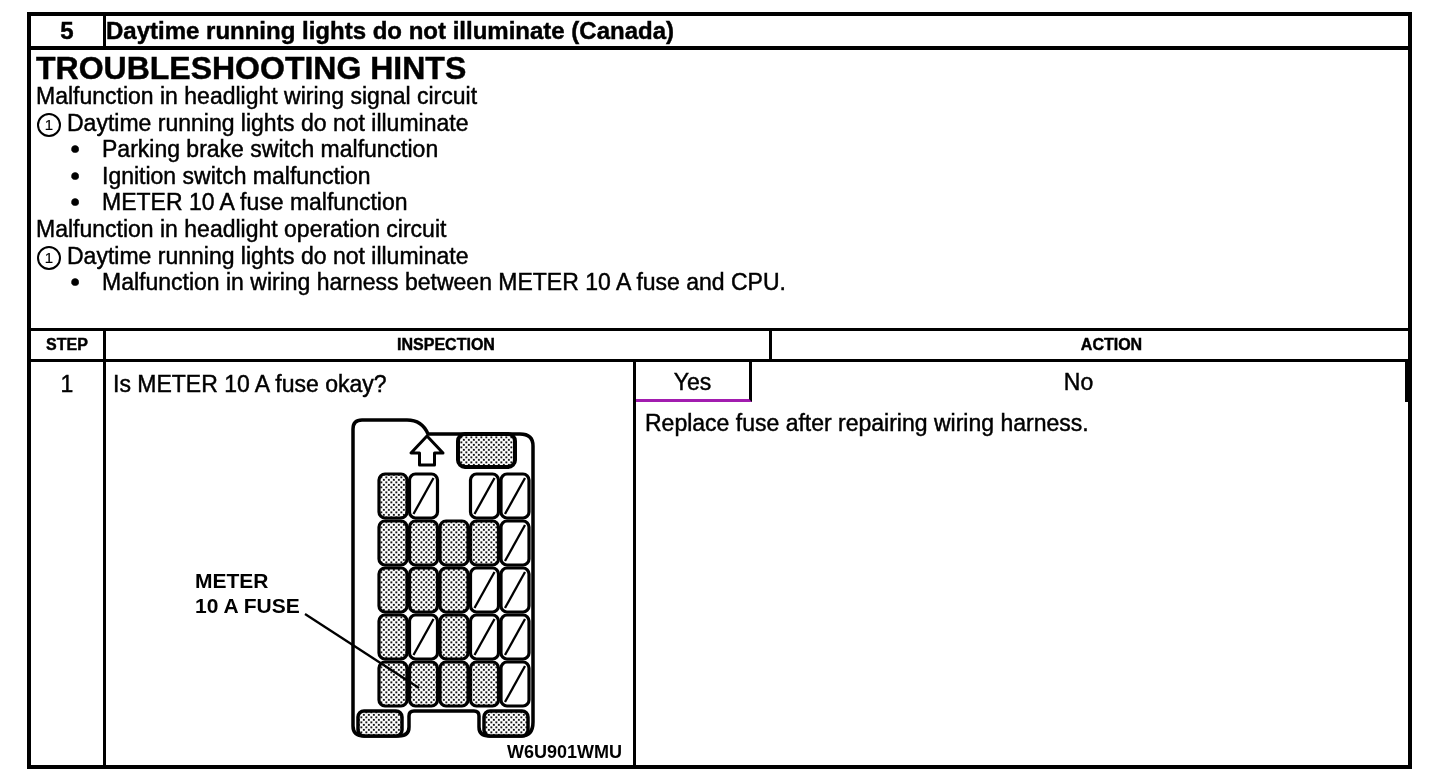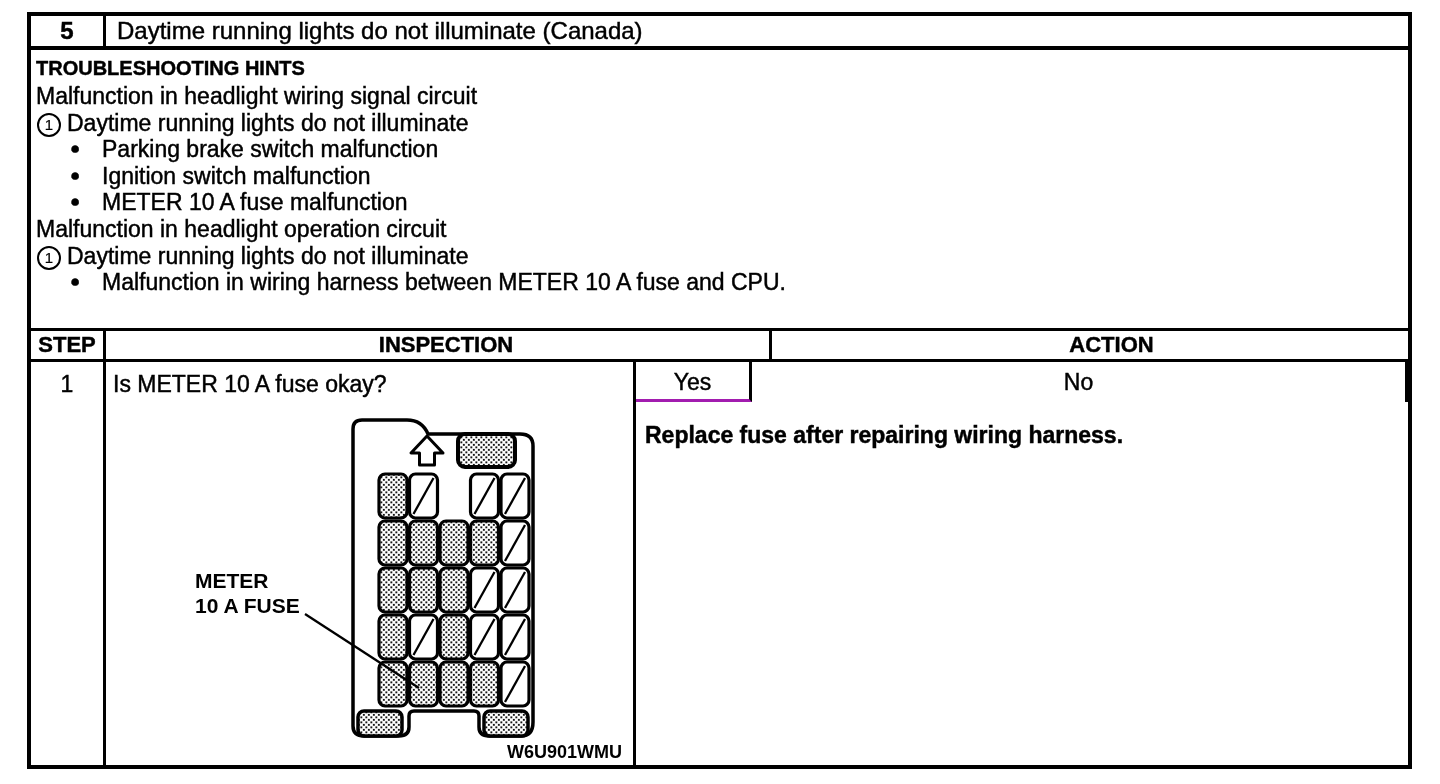--- a/index.html
+++ b/index.html
@@ -10,54 +10,54 @@
   }
   .tbl{
     position:absolute;left:27px;top:12px;width:1385px;height:757px;
     border:4px solid #000;box-sizing:border-box;
     display:flex;flex-direction:column;background:#fff;
   }
   
   .rowA{display:flex;height:30px;border-bottom:4px solid #000;flex:0 0 auto;}
   .numCell{width:72px;border-right:3px solid #000;text-align:center;
     font-weight:700;font-size:24px;line-height:30px;flex:0 0 auto;}
-  .titleCell{flex:1;padding-left:11px;font-weight:400;font-size:24px;line-height:30px;
+  .titleCell{flex:1;font-weight:700;font-size:24px;line-height:30px;
     white-space:nowrap;overflow:hidden;}
   
   .hints{height:277px;border-bottom:3px solid #000;flex:0 0 auto;
     padding:1px 0 0 5px;box-sizing:content-box;overflow:hidden;}
-  .hintsHead{font-weight:700;font-size:20px;line-height:30px;margin-top:2px;}
+  .hintsHead{font-weight:700;font-size:32px;line-height:30px;margin-top:2px;}
   .hline{position:relative;font-size:23px;line-height:26.6px;white-space:nowrap;}
   .hline.circled{padding-left:31px;}
   .circ{position:absolute;left:1px;top:3px;width:20px;height:20px;border:2px solid #000;
     border-radius:50%;font-size:15px;line-height:20px;text-align:center;font-weight:400;
     -webkit-text-stroke:0.2px #000;}
   .hline.bullet{padding-left:66px;}
   .hline.bullet::before{content:"\25CF";position:absolute;left:34px;top:0;font-size:17px;}
   
   .hdrRow{display:flex;height:28px;border-bottom:3px solid #000;flex:0 0 auto;
-    font-weight:700;font-size:22px;line-height:28px;text-align:center;}
+    font-weight:700;font-size:16px;line-height:28px;text-align:center;}
   .hStep{width:72px;border-right:3px solid #000;flex:0 0 auto;}
   .hInsp{width:646px;border-right:3px solid #000;flex:0 0 auto;margin-left:17px;}
   .hAct{flex:1;margin-left:43px;}
   
   .bodyRow{flex:1;display:flex;min-height:0;}
   .stepCol{width:72px;border-right:3px solid #000;flex:0 0 auto;text-align:center;
     font-size:23px;padding-top:9px;}
   .inspCol{width:527px;border-right:3px solid #000;flex:0 0 auto;position:relative;}
   .question{padding:9px 0 0 7px;font-size:23px;white-space:nowrap;}
   .figSvg{position:absolute;left:74px;top:54px;width:460px;height:348px;}
   .rightGrid{flex:1;display:grid;grid-template-columns:116px 1fr;grid-template-rows:40px 1fr;}
   .ansCell{border-right:3px solid #000;text-align:center;font-size:23px;}
   .r1{border-bottom:3px solid #a21caf;}
   .ansCell.r1{line-height:40px;}
   .ansCell.r2{padding-top:7px;}
   .actCell{font-size:23px;padding-left:9px;white-space:nowrap;}
   .actCell.r1{line-height:40px;}
-  .actCell.r2{padding-top:20px;font-weight:bold;}
+  .actCell.r2{padding-top:8px;}
   svg text{-webkit-text-stroke:0;}
 </style>
 </head>
 <body>
 
 <div class="page">
   <div class="tbl">
 
     <div class="rowA">
       <div class="numCell">5</div>

